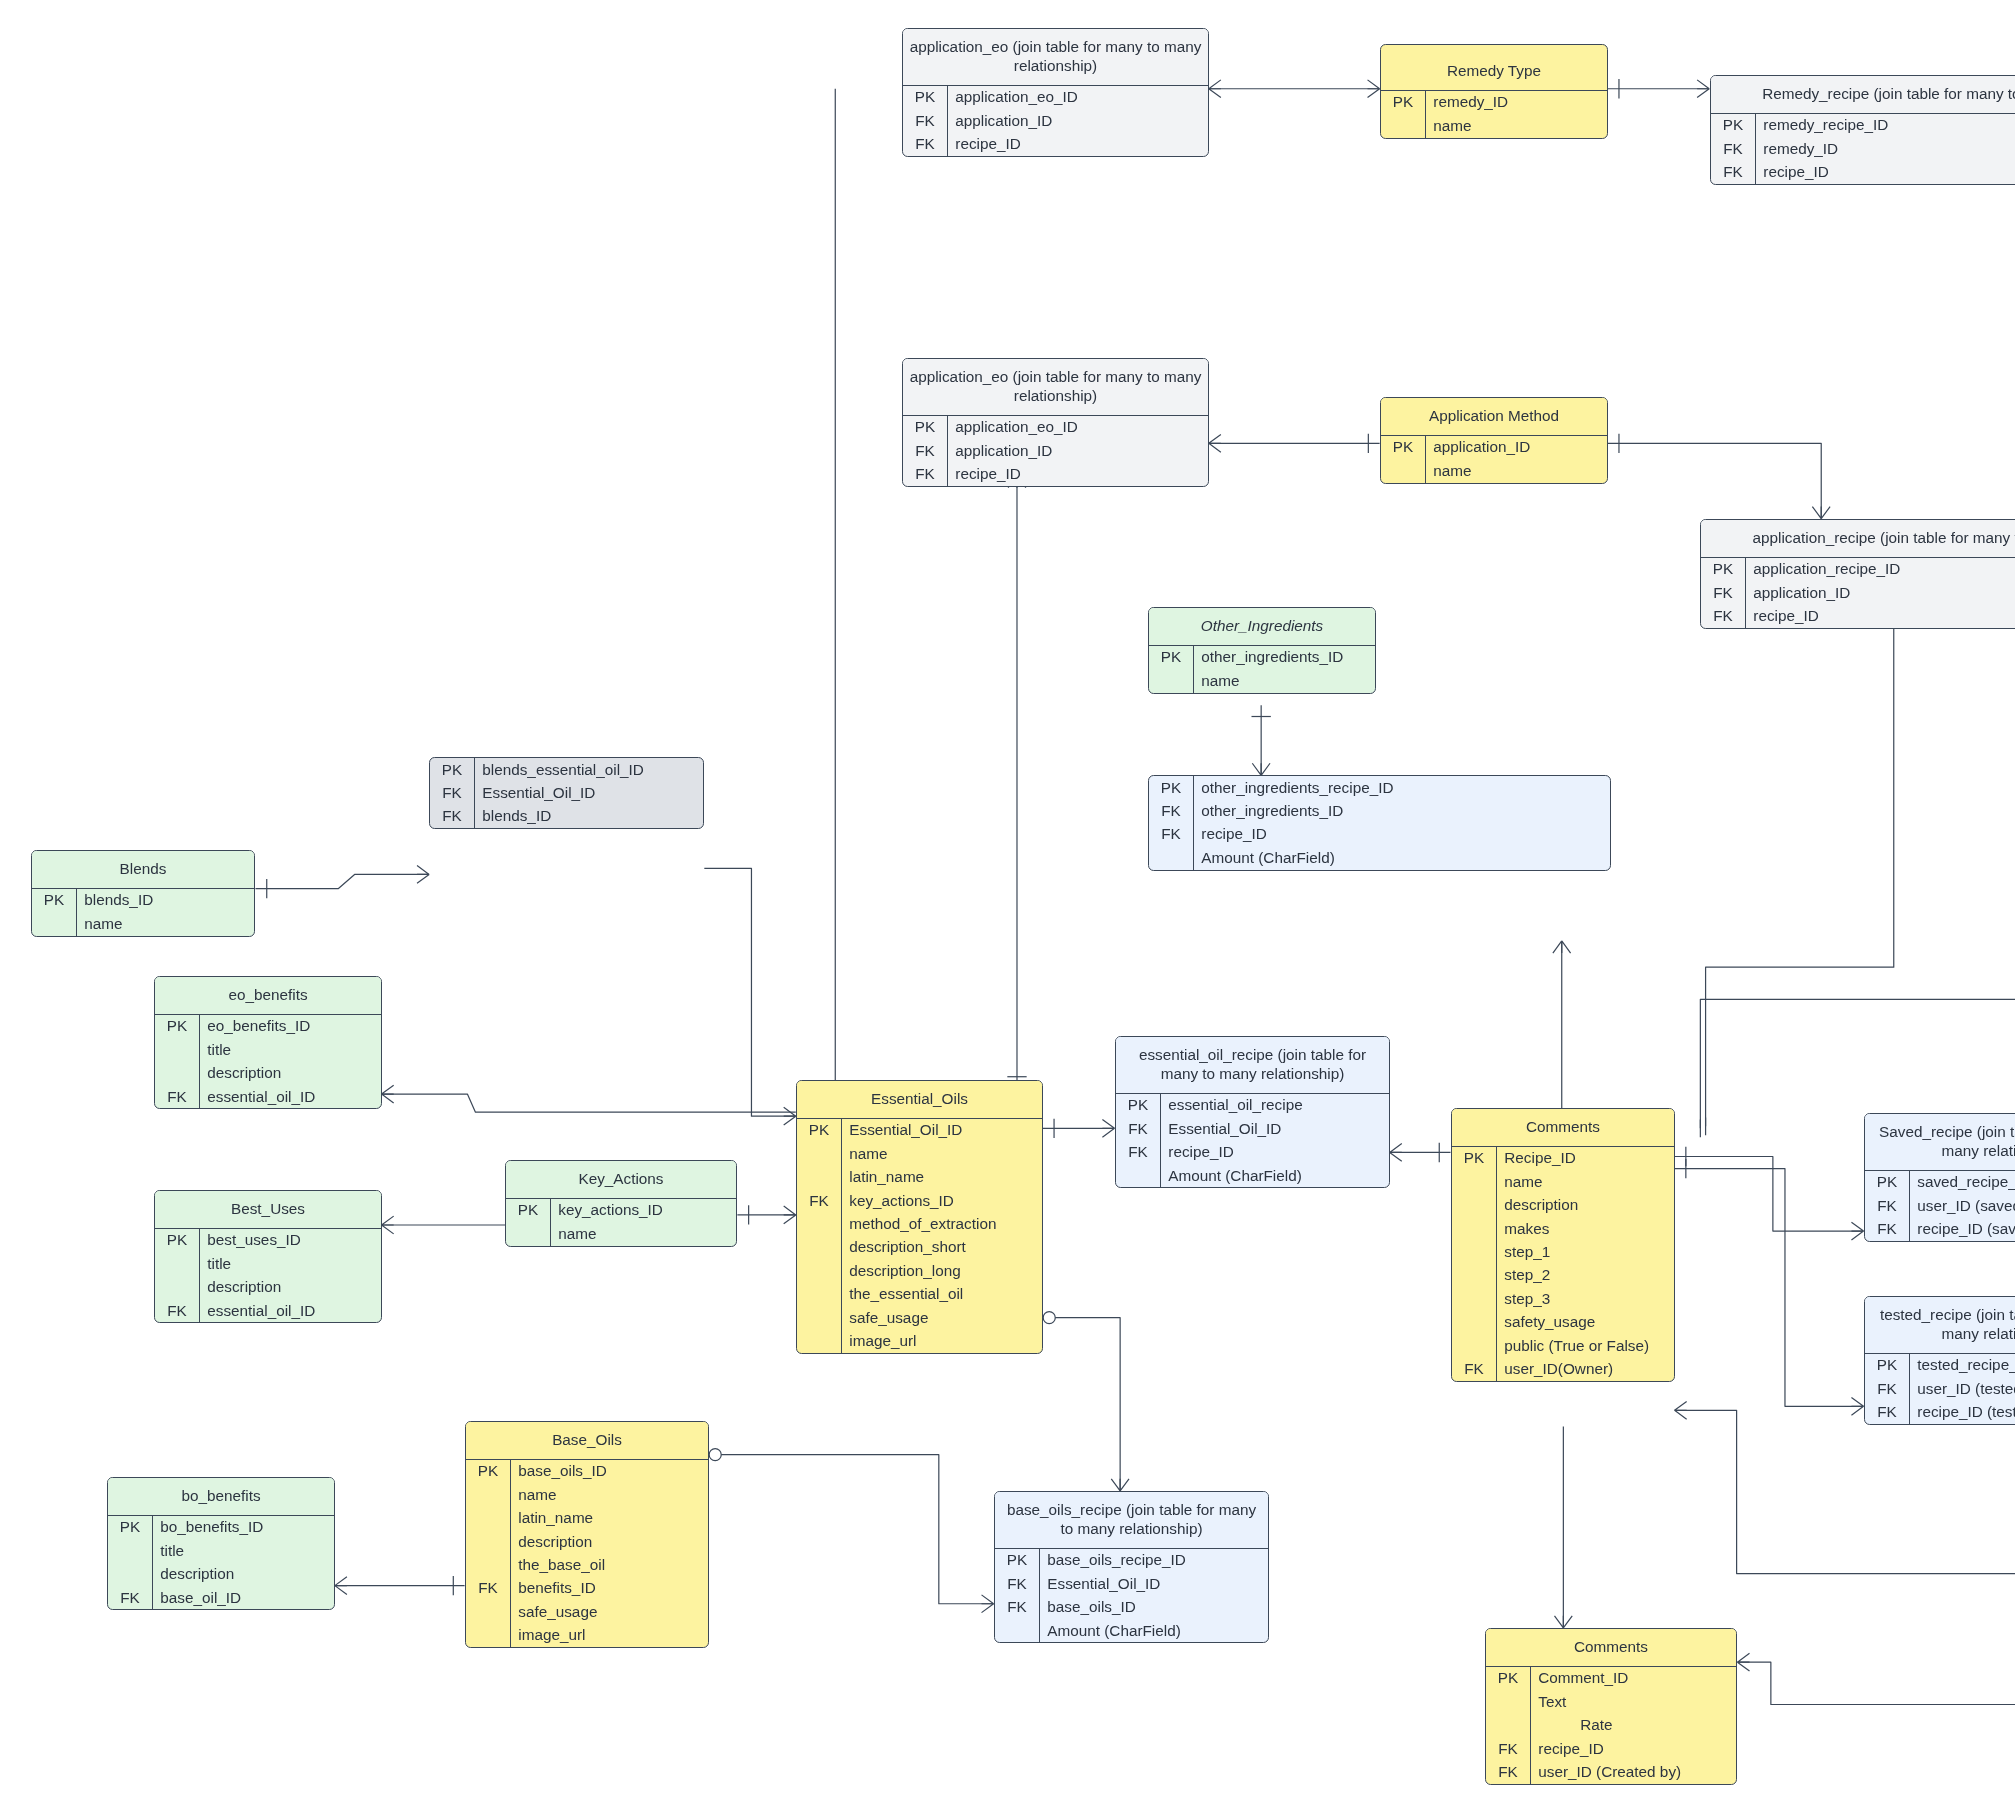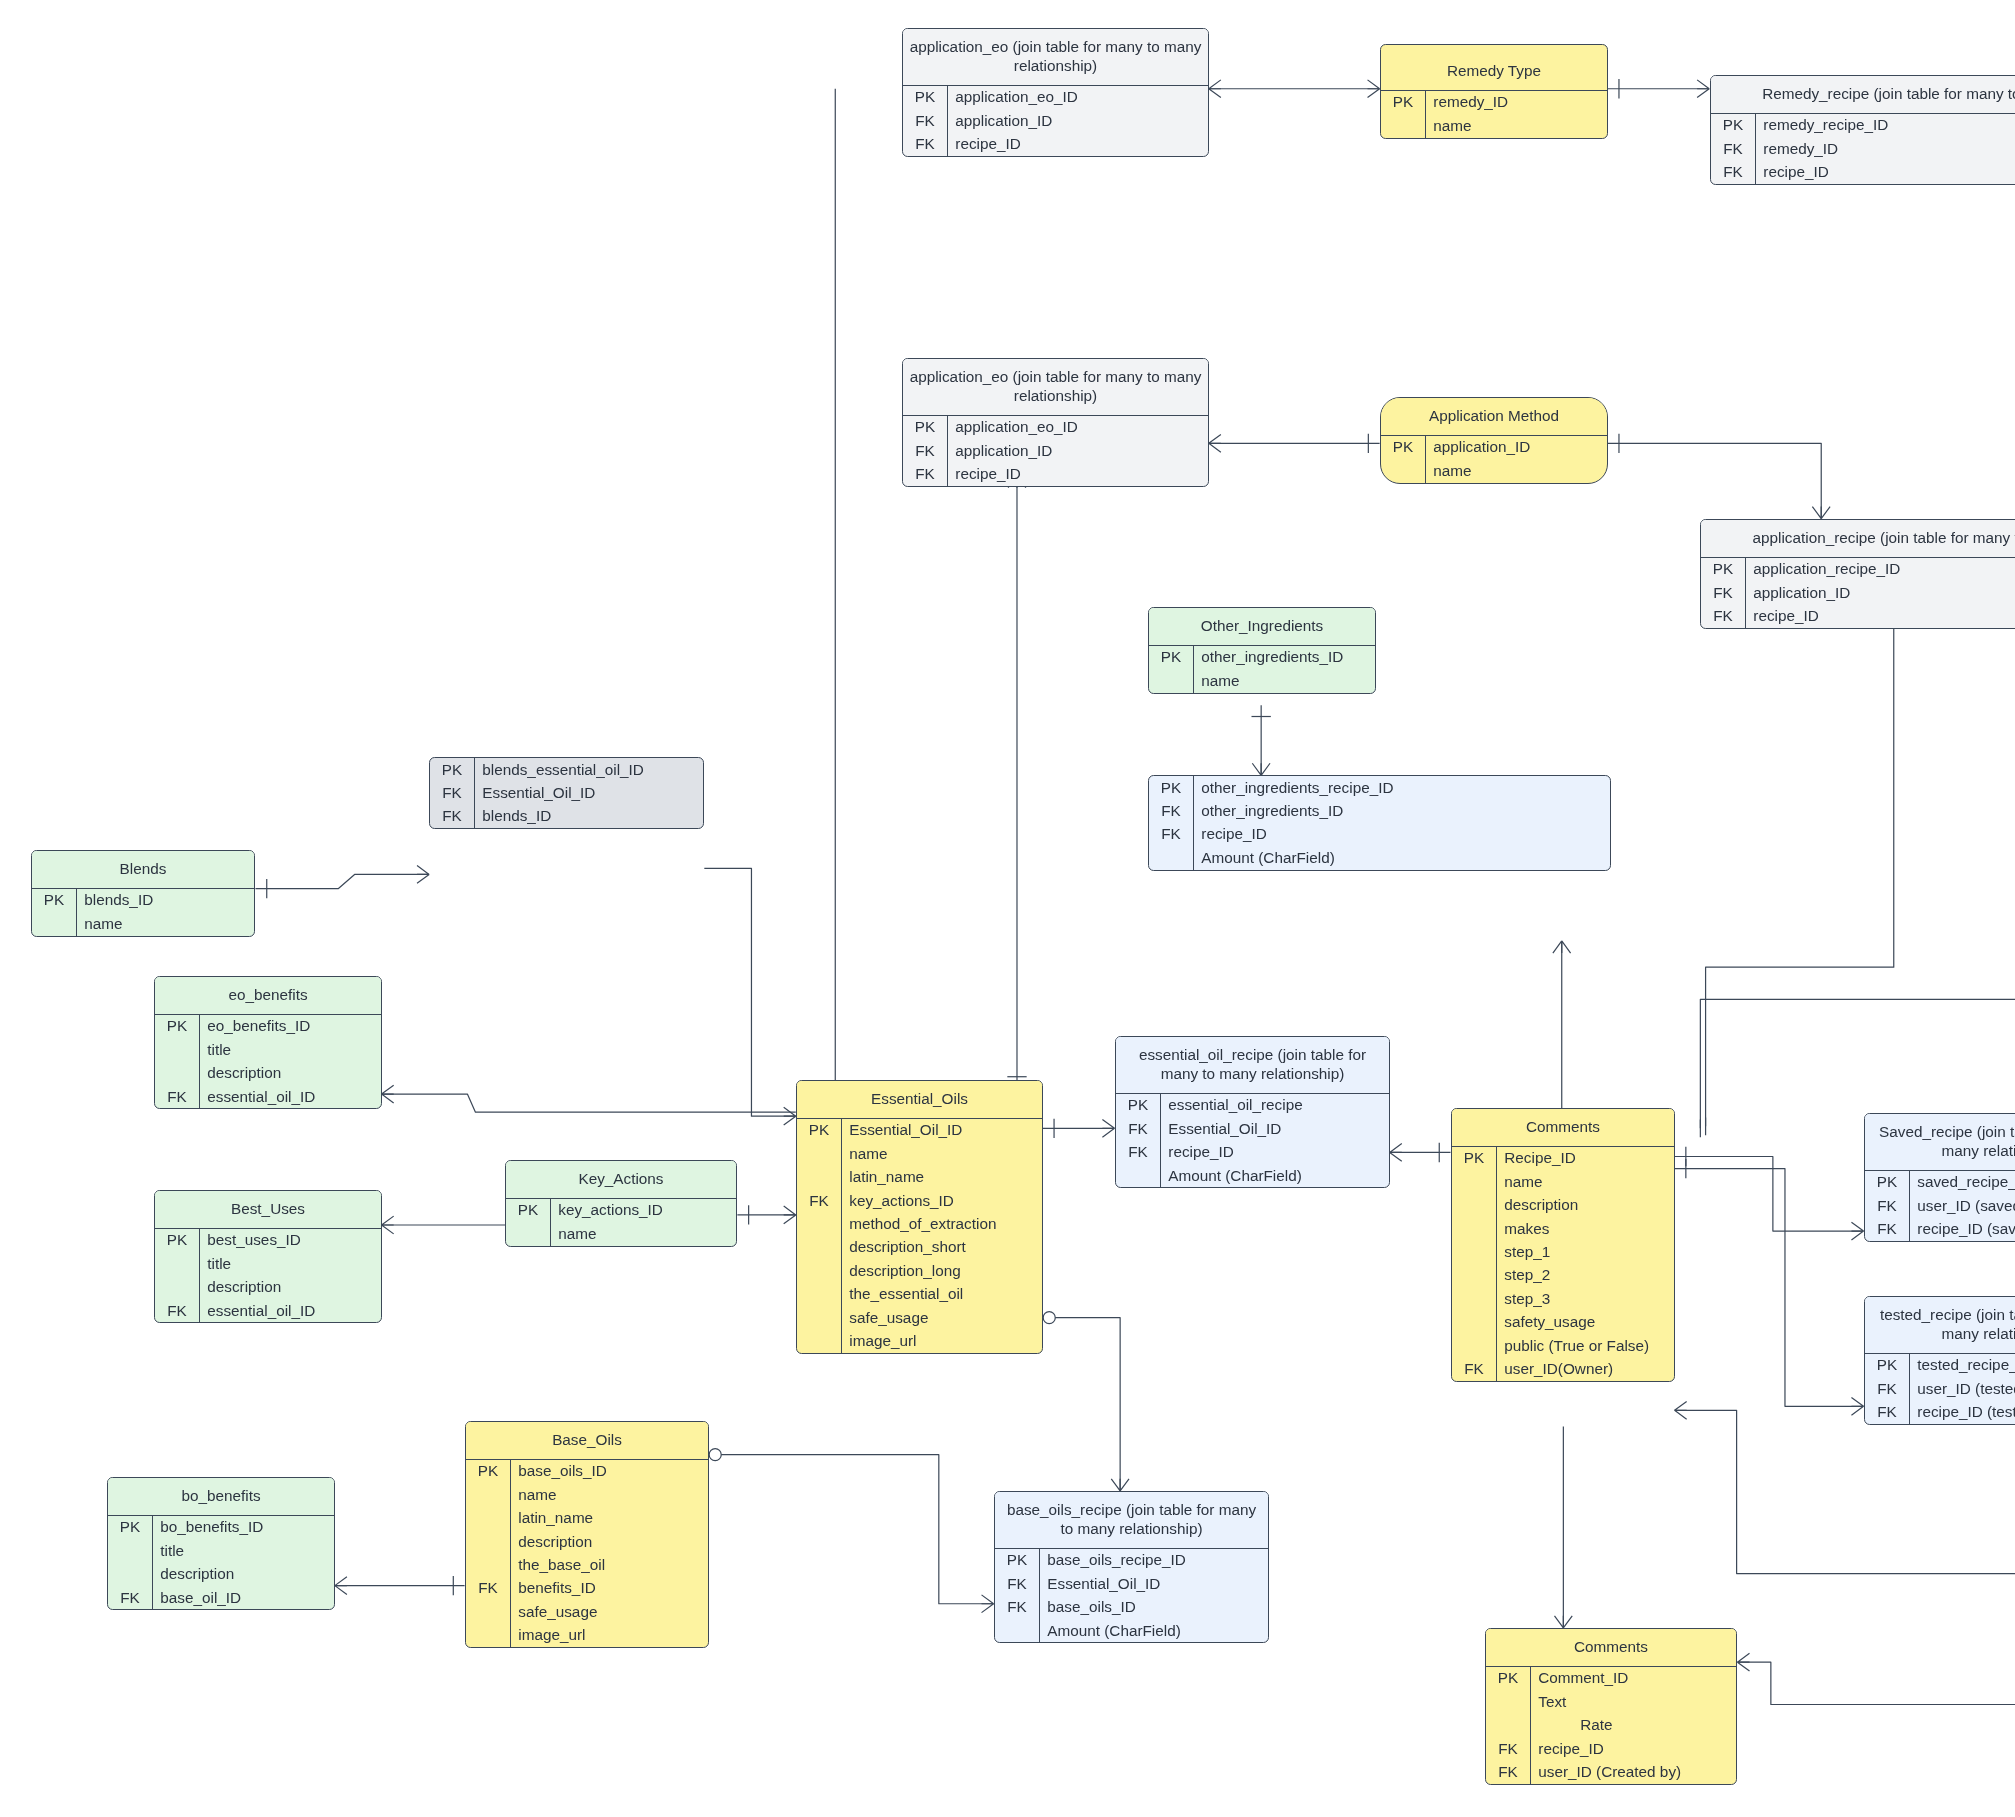--- a/index.html
+++ b/index.html
@@ -334,21 +334,21 @@
         <div class="row" style="height: 23.4px;">
           <div class="kcol" style="width: 45px; min-width: 45px;">FK</div>
           <div class="fcol">application_ID</div>
         </div>
         <div class="row" style="height: 23.4px;">
           <div class="kcol" style="width: 45px; min-width: 45px;">FK</div>
           <div class="fcol">recipe_ID</div>
         </div>
       </div>
     </div>
-    <div class="tbl c-yellow" style="left: 1380px; top: 397px; width: 228px; border-radius: 20px;">
+    <div class="tbl c-yellow" style="left: 1380px; top: 397px; width: 228px;">
       <div class="ttl" style="height: 28px; display: flex; align-items: center; justify-content: center;">Application Method</div>
       <div class="rows">
         <div class="row" style="height: 23.4px;">
           <div class="kcol" style="width: 45px; min-width: 45px;">PK</div>
           <div class="fcol">application_ID</div>
         </div>
         <div class="row" style="height: 23.4px;">
           <div class="kcol" style="width: 45px; min-width: 45px;"></div>
           <div class="fcol">name</div>
         </div>
@@ -365,21 +365,21 @@
           <div class="kcol" style="width: 45px; min-width: 45px;">FK</div>
           <div class="fcol">application_ID</div>
         </div>
         <div class="row" style="height: 23.4px;">
           <div class="kcol" style="width: 45px; min-width: 45px;">FK</div>
           <div class="fcol">recipe_ID</div>
         </div>
       </div>
     </div>
     <div class="tbl c-green" style="left: 1148px; top: 607px; width: 228px;">
-      <div class="ttl" style="height: 28px; display: flex; align-items: center; justify-content: center;">Other_Ingredients</div>
+      <div class="ttl" style="height: 28px; display: flex; align-items: center; justify-content: center; font-style: italic;">Other_Ingredients</div>
       <div class="rows">
         <div class="row" style="height: 23.4px;">
           <div class="kcol" style="width: 45px; min-width: 45px;">PK</div>
           <div class="fcol">other_ingredients_ID</div>
         </div>
         <div class="row" style="height: 23.4px;">
           <div class="kcol" style="width: 45px; min-width: 45px;"></div>
           <div class="fcol">name</div>
         </div>
       </div>

